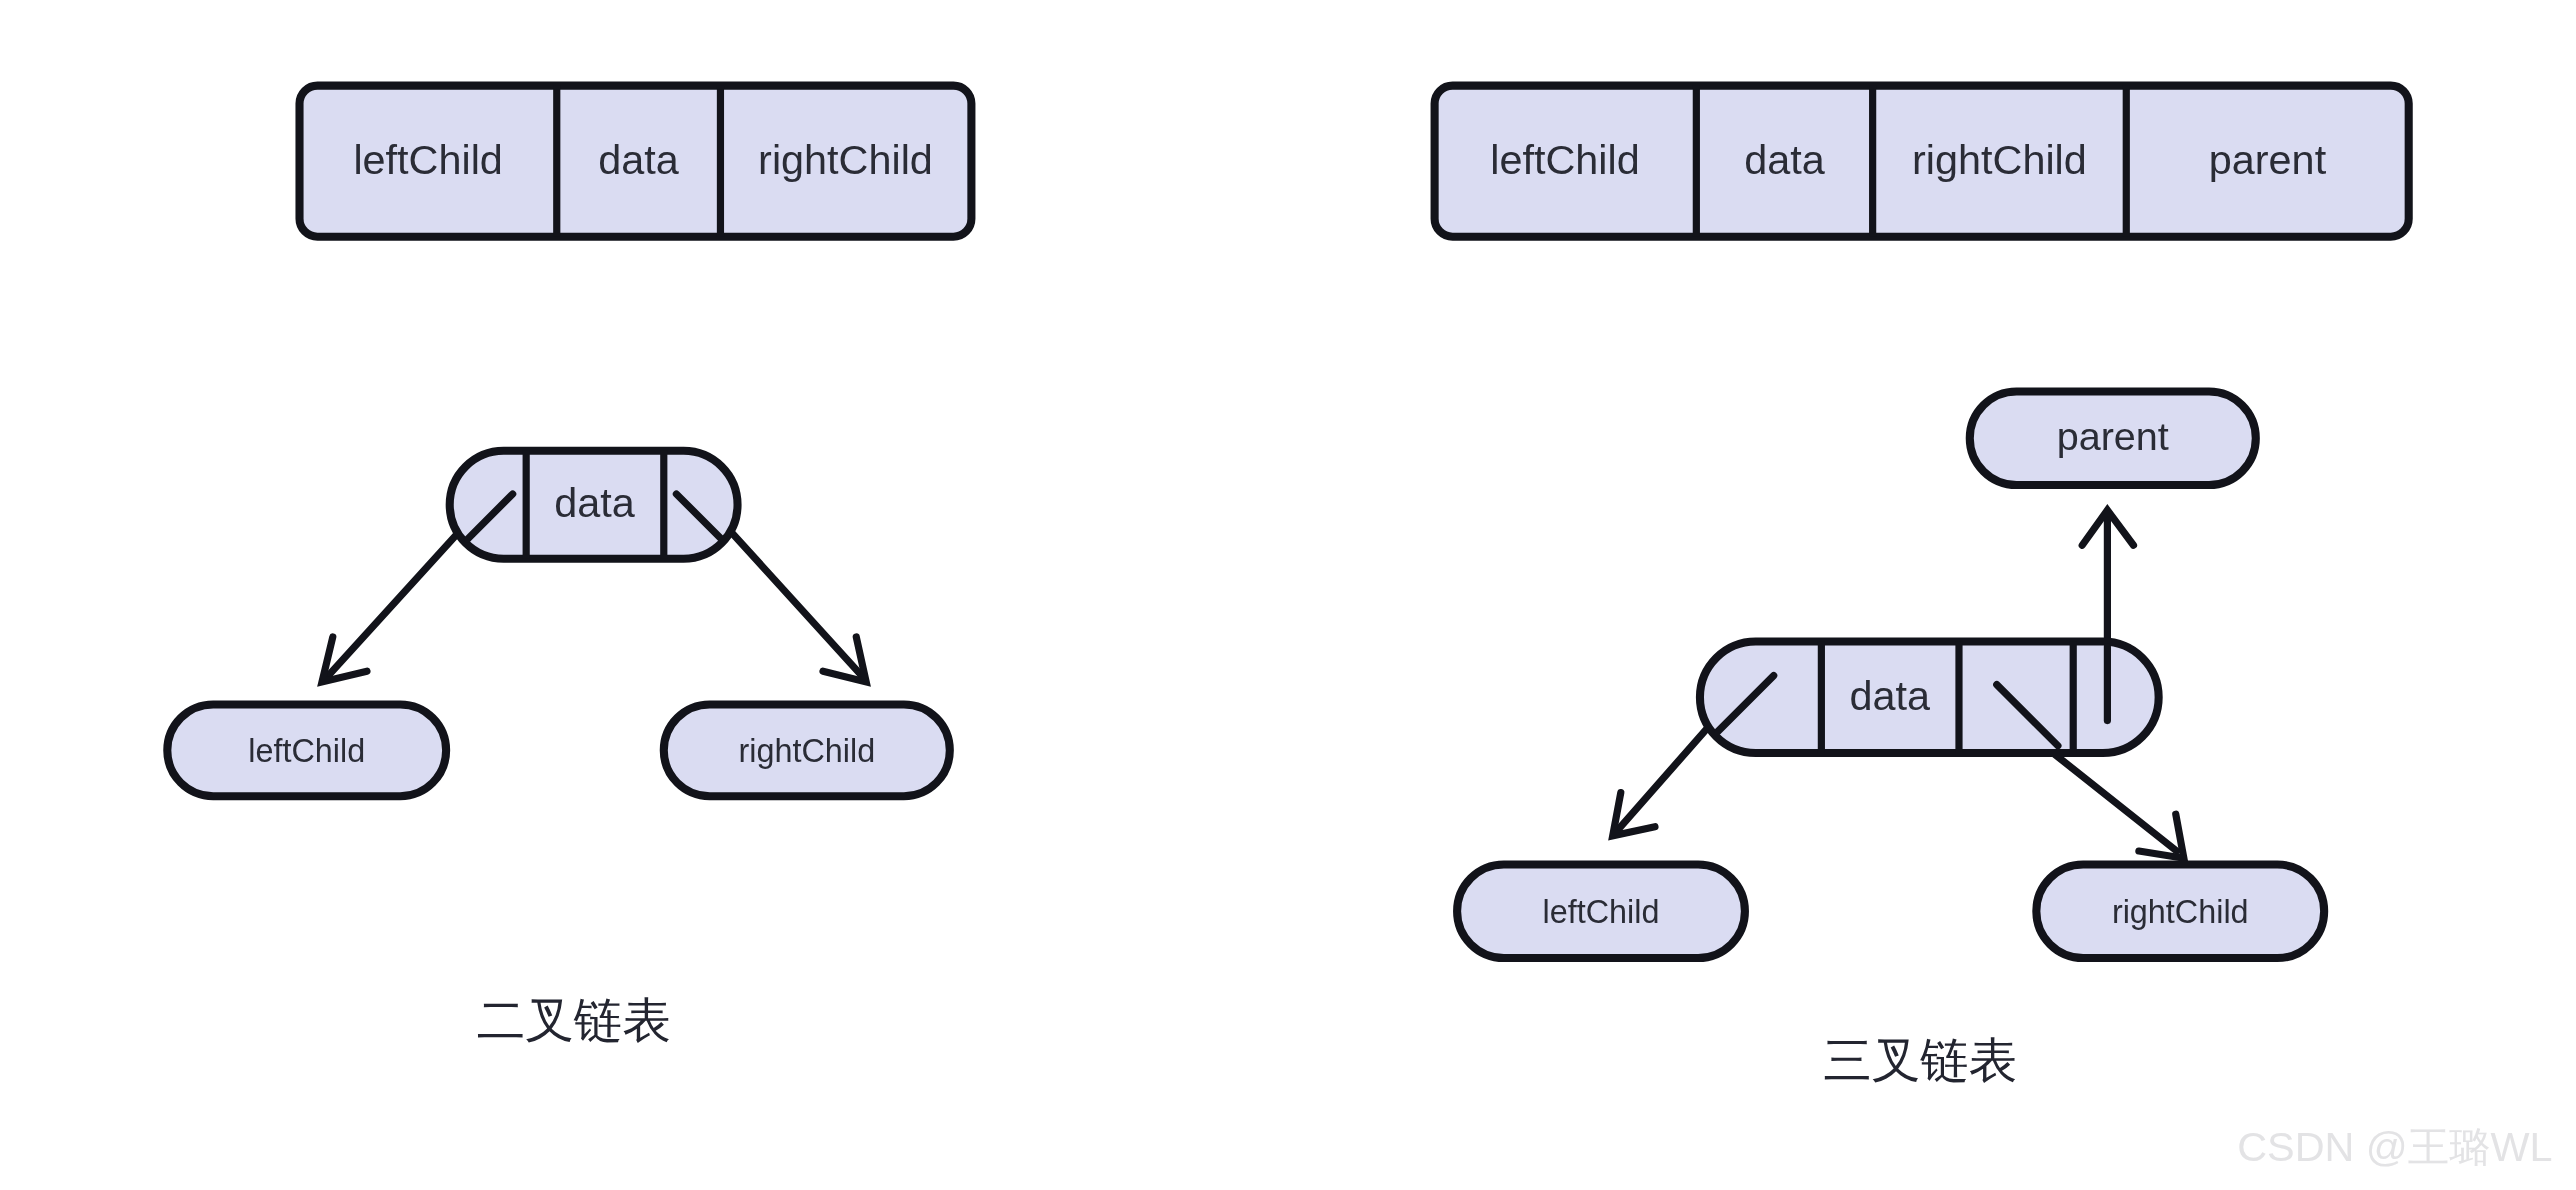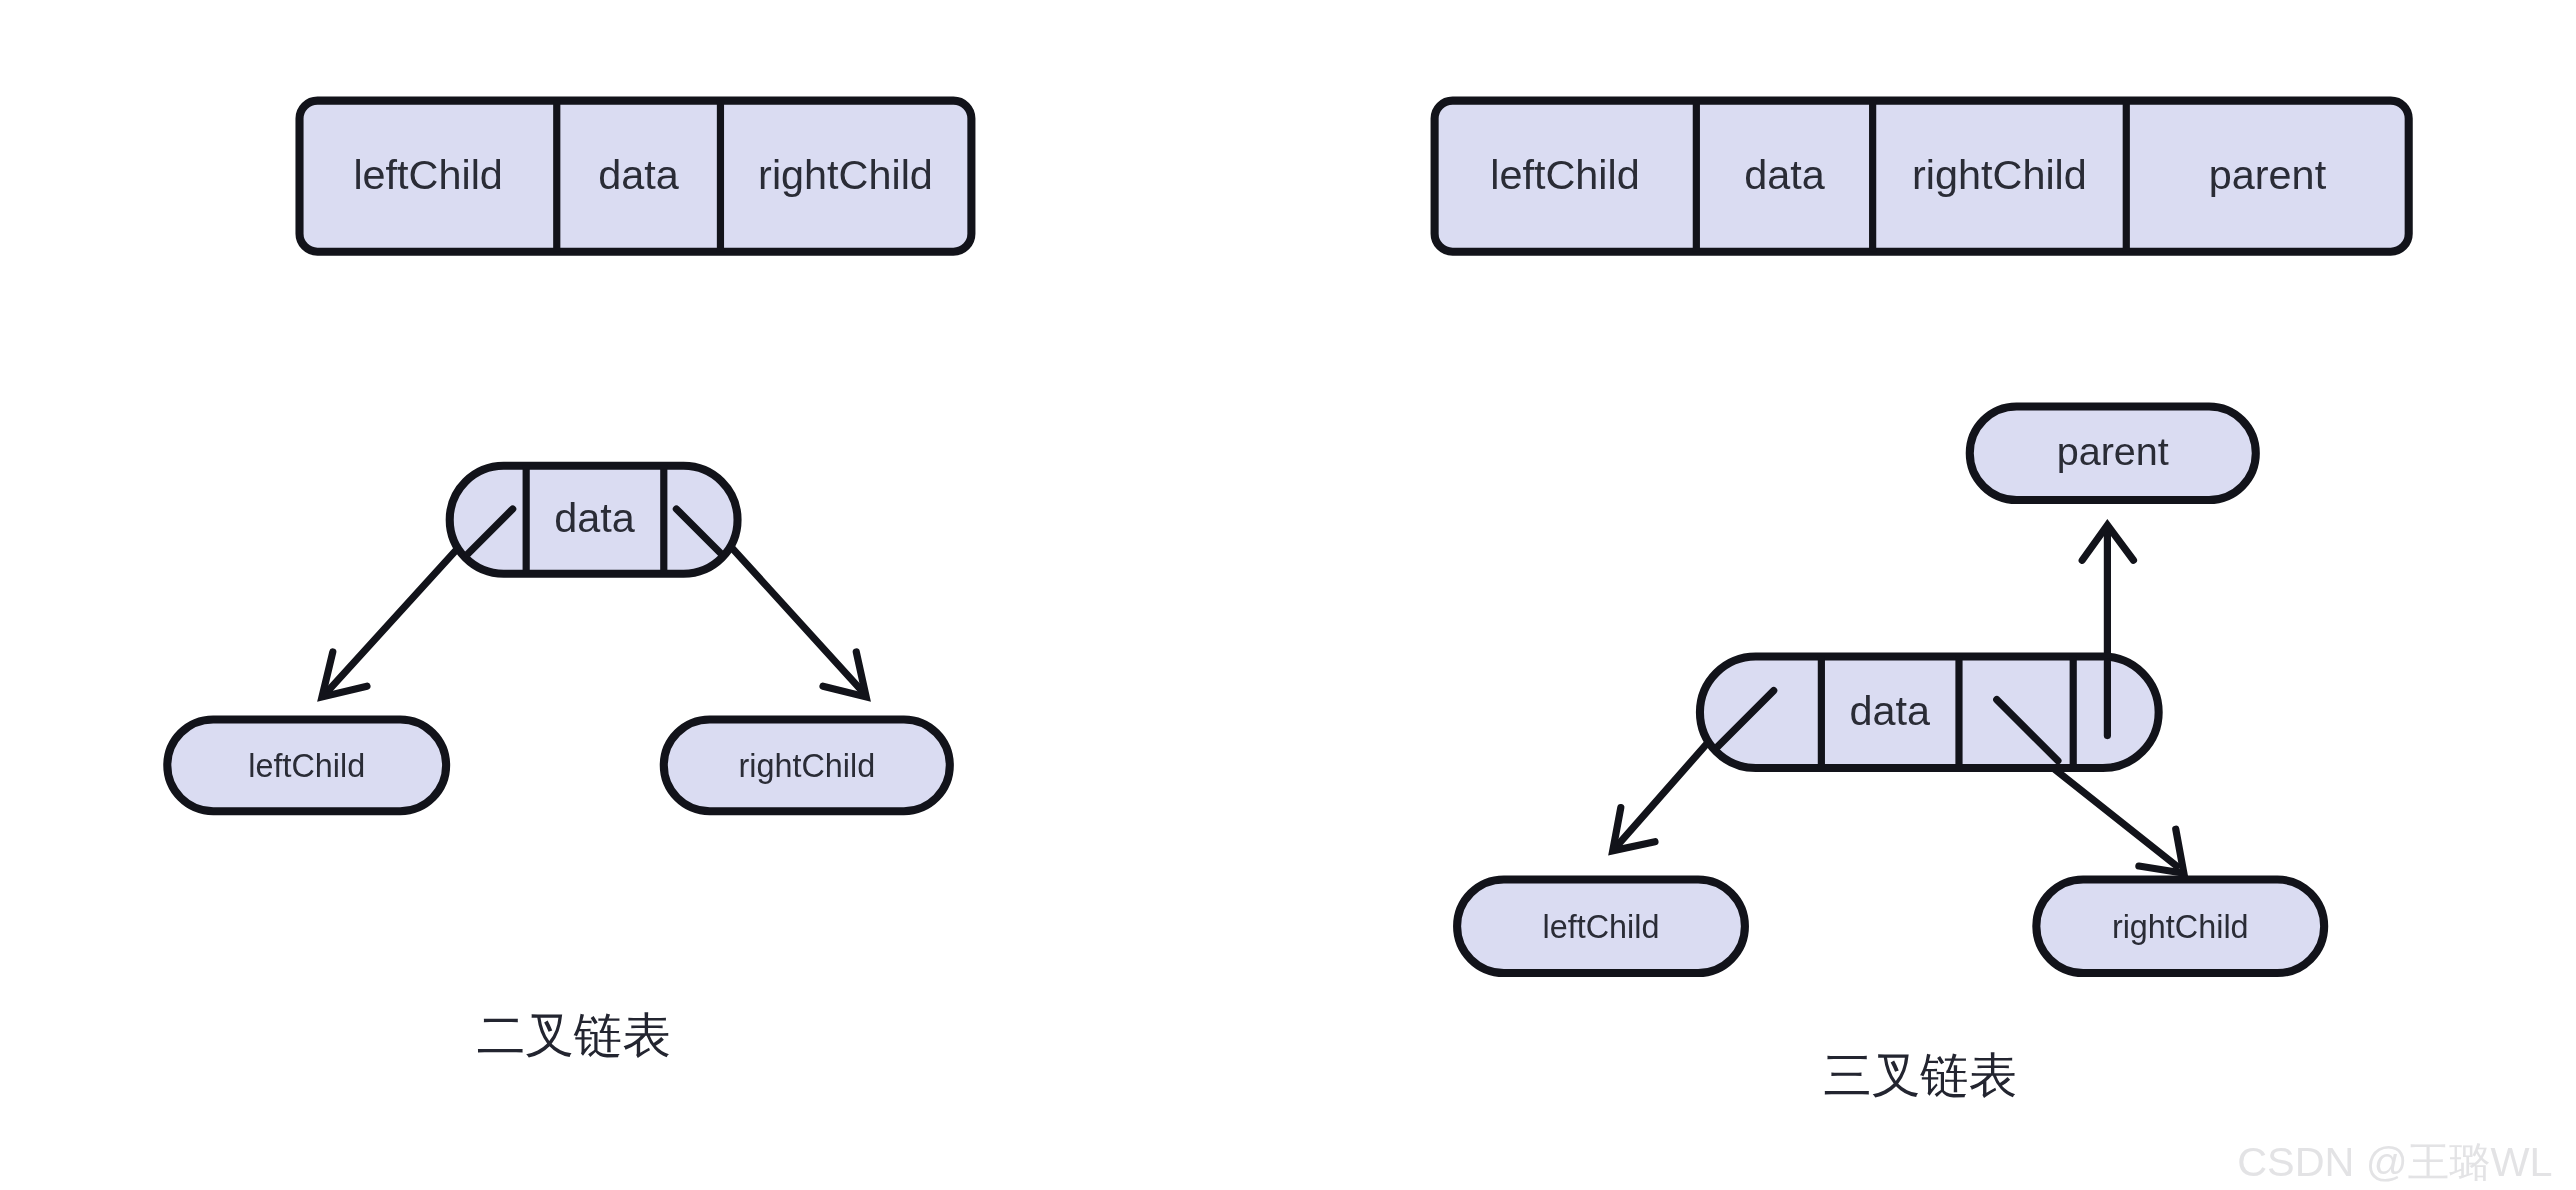--- a/index.html
+++ b/index.html
@@ -12,21 +12,21 @@
     width: 2576px;
     height: 1191px;
     position: relative;
     overflow: hidden;
     font-family: "Liberation Sans", "DejaVu Sans", sans-serif;
     color: #232530;
   }
   #diagram-root {
     position: absolute;
     left: 0;
-    top: 16px;
+    top: 1px;
     width: 2576px;
     height: 846px;
   }
   #diagram-svg {
     position: absolute;
     left: 0;
     top: 0;
     width: 2576px;
     height: 1191px;
     display: block;

